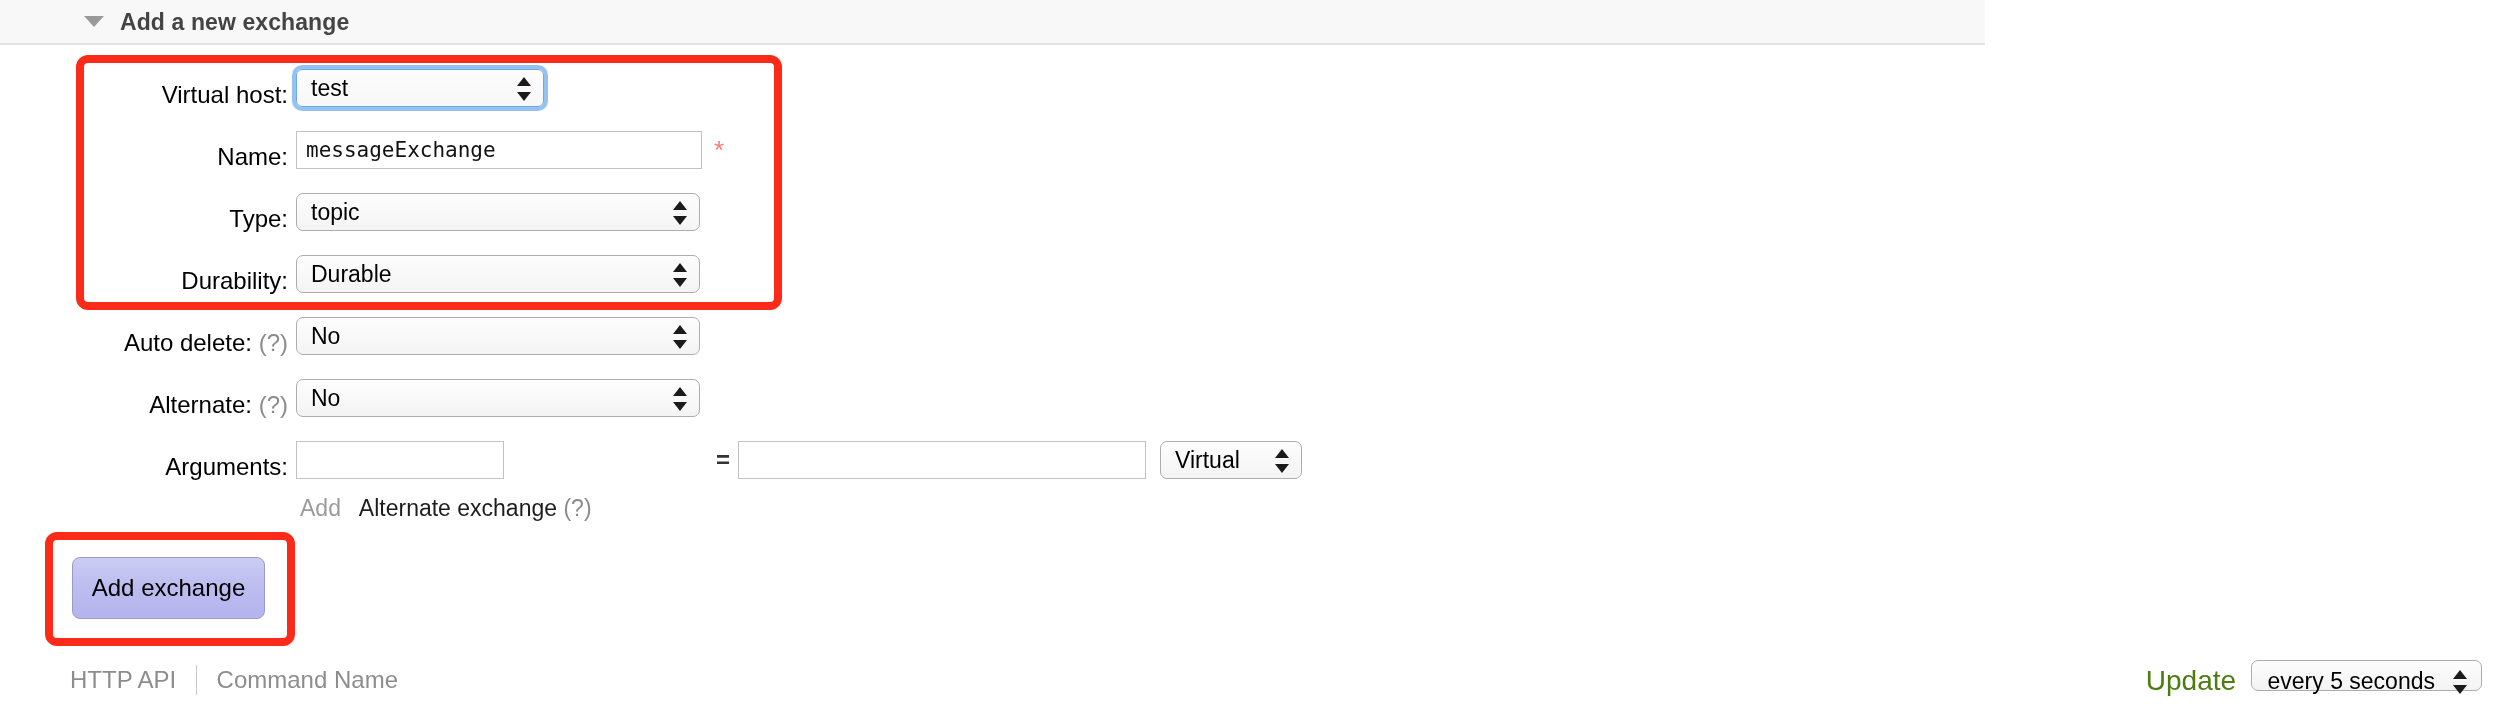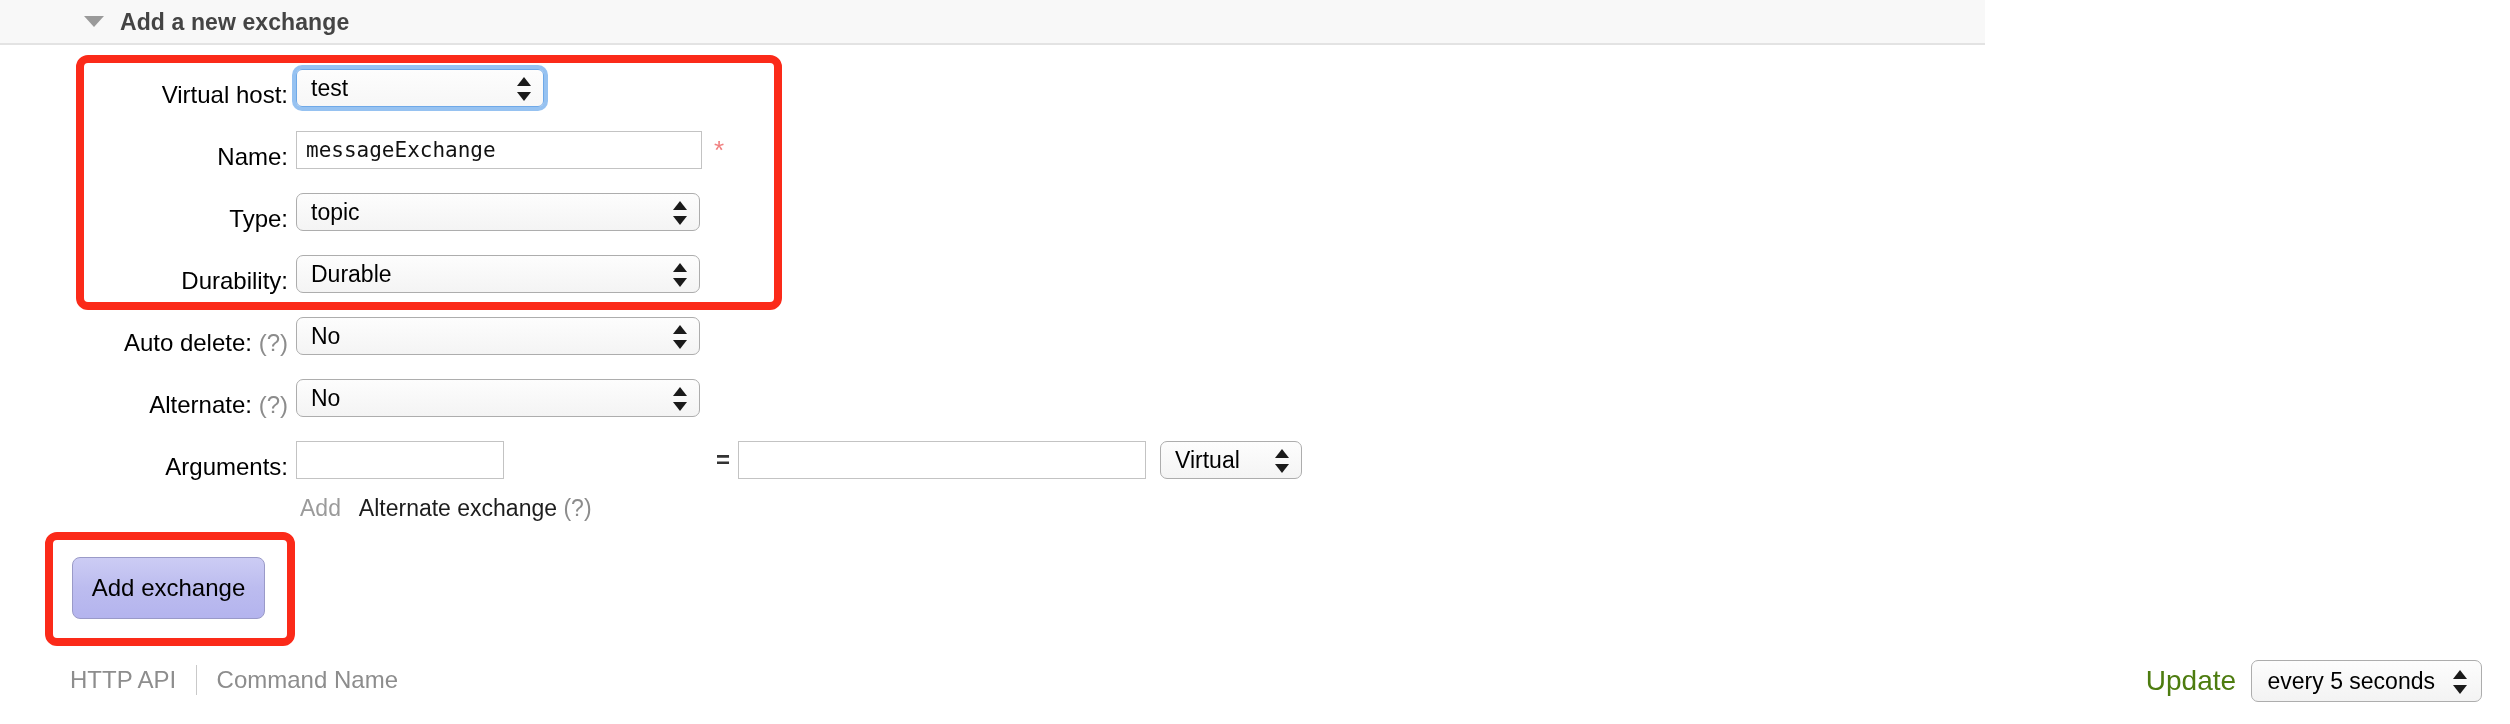--- a/index.html
+++ b/index.html
@@ -246,21 +246,21 @@
     display: inline-block;
     font-size: 28px;
     color: #4d7c0f;
     line-height: 42px;
     vertical-align: top;
     margin-right: 10px;
   }
   .footer-update .upd-sel {
     position: relative;
     display: inline-block;
-    height: 42px;
+    height: 31px;
     box-sizing: border-box;
     border: 1px solid #adadad;
     border-radius: 7px;
     background: linear-gradient(to bottom, #fdfdfd 0%, #f3f3f3 100%);
     font-size: 23px;
     color: #000;
     padding: 0 46px 0 16px;
     line-height: 40px;
     vertical-align: top;
   }

